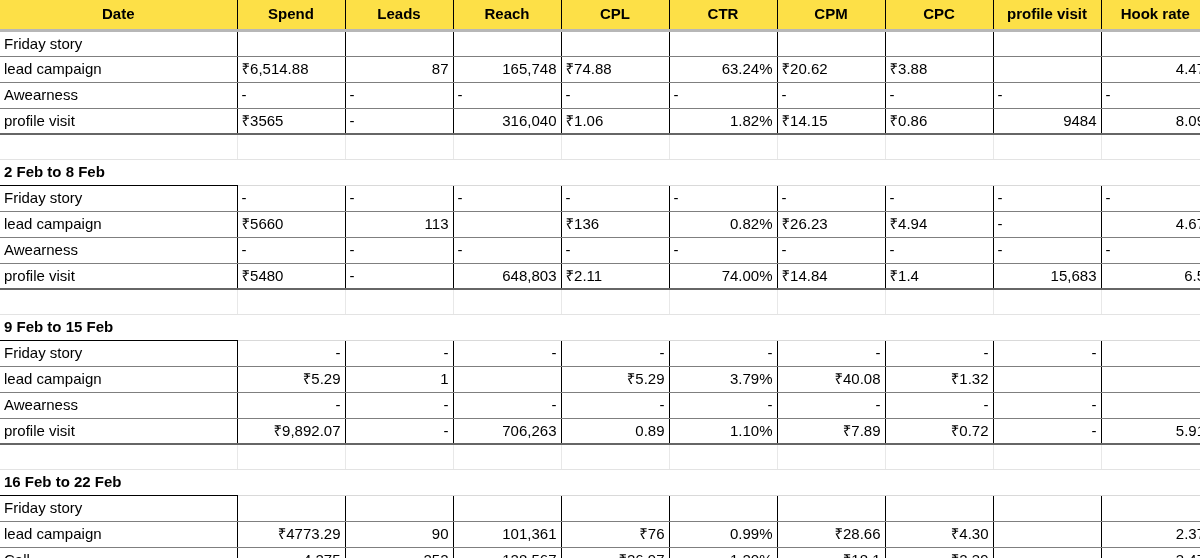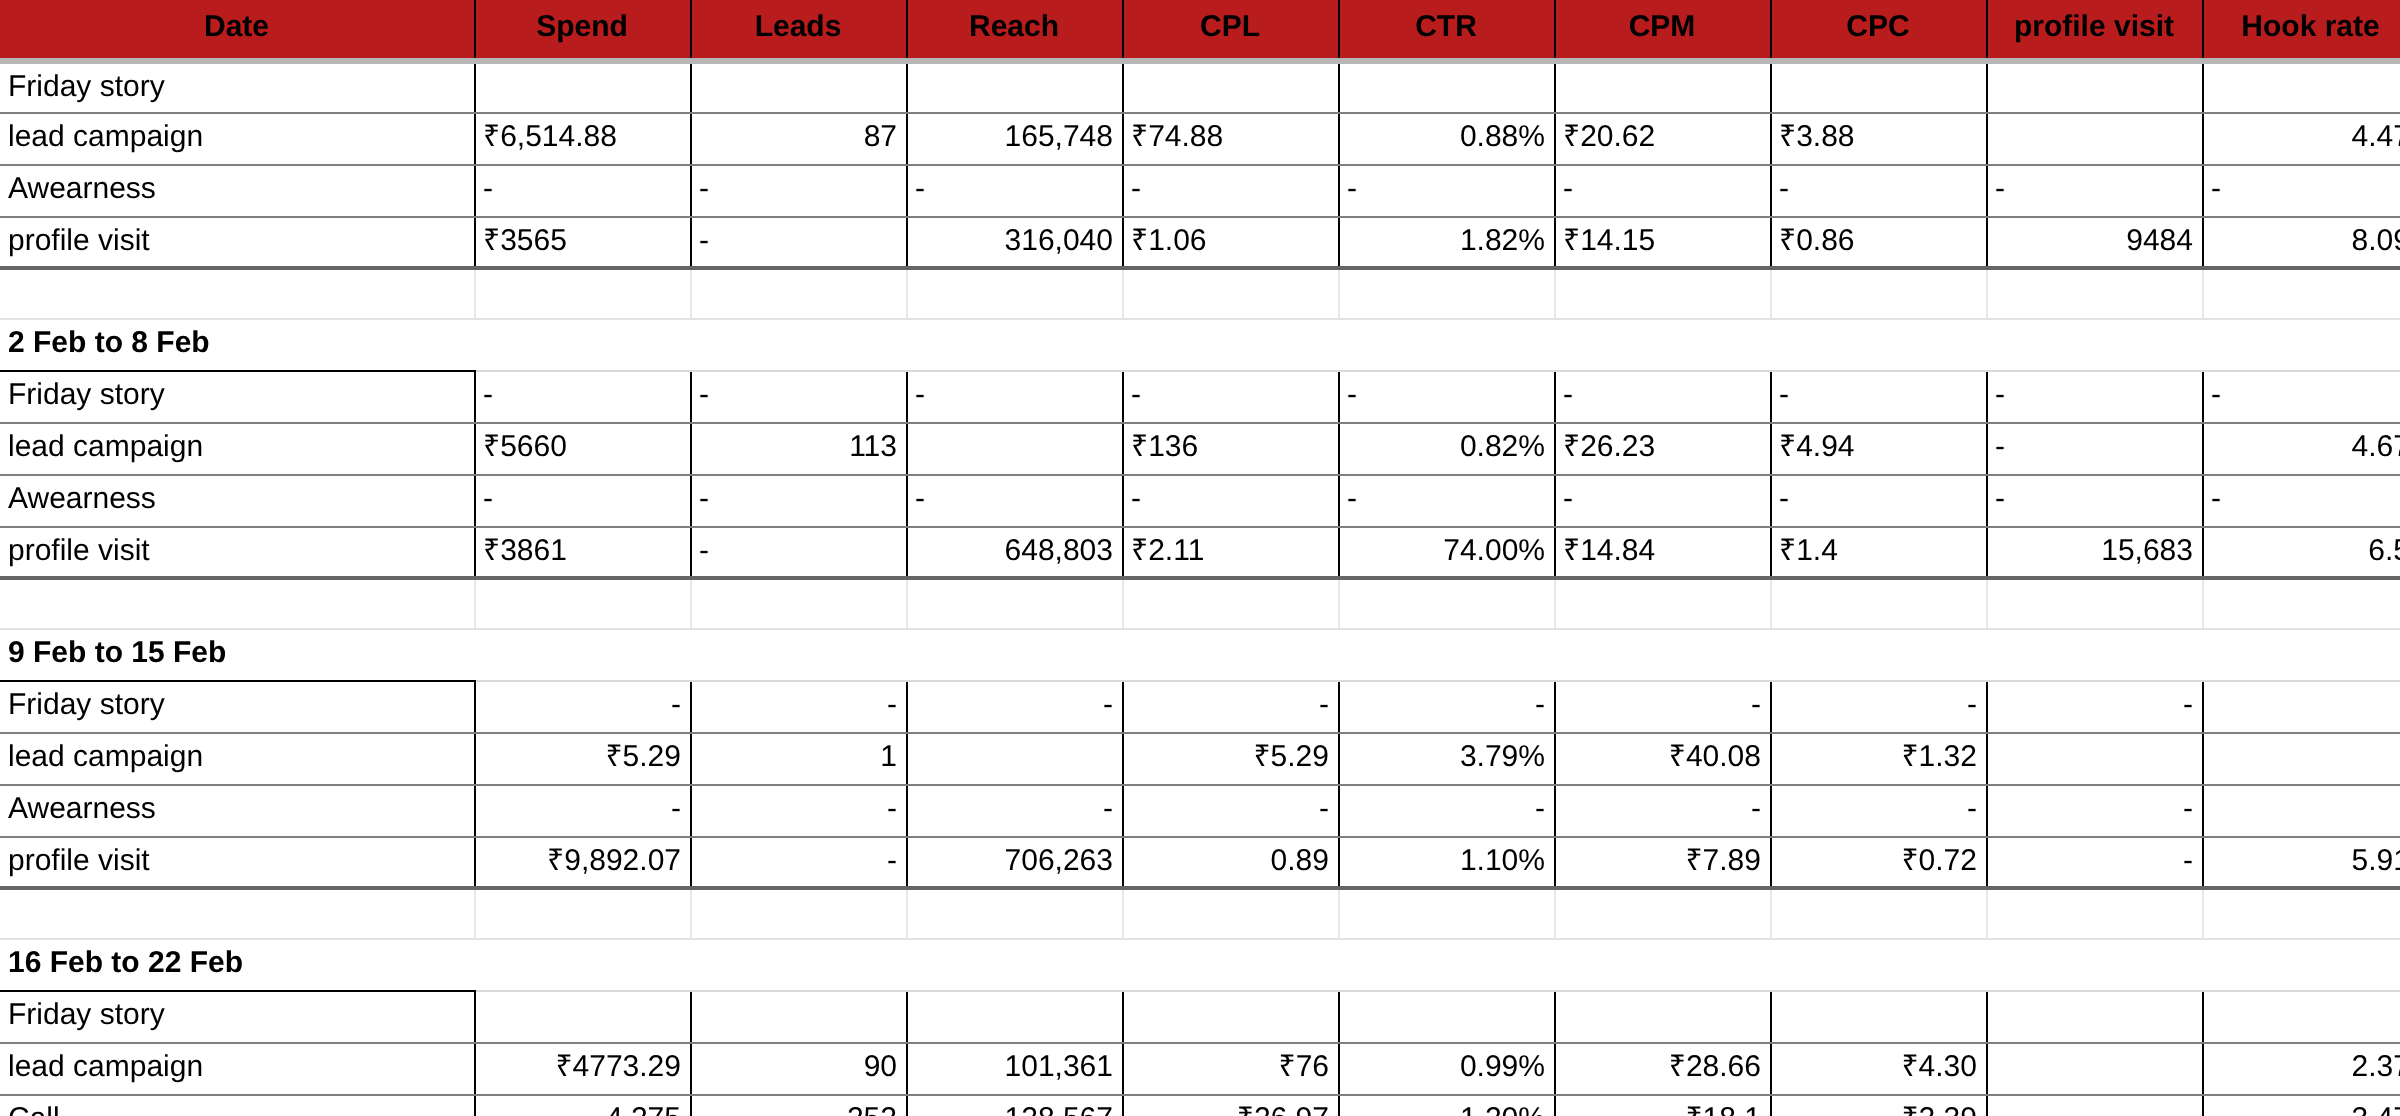--- a/index.html
+++ b/index.html
@@ -46,21 +46,21 @@
 
   
   tr.header-row th {
     font-weight: bold;
     text-align: center;
     border: none;
     border-bottom: 3px solid #b7b7b7;
     border-left: 1px solid #000000;
     height: 30px;
     line-height: 28px;
-    background: #b91c1c;
+    background: #fde047;
   }
   tr.header-row th.first { border-left: none; }
 
   
   tr.data-row td {
     border-left: 1px solid #000000;
     border-bottom: 1px solid #7f7f7f;
   }
   tr.data-row td.first { border-left: none; }
 
@@ -132,21 +132,21 @@
           <td class="ar"></td>
           <td class="ar"></td>
           <td class="ar"></td>
         </tr>
         <tr class="data-row">
           <td class="first al">lead campaign</td>
           <td class="al">₹6,514.88</td>
           <td class="ar">87</td>
           <td class="ar">165,748</td>
           <td class="al">₹74.88</td>
-          <td class="ar">0.88%</td>
+          <td class="ar">63.24%</td>
           <td class="al">₹20.62</td>
           <td class="al">₹3.88</td>
           <td class="ar"></td>
           <td class="ar">4.47</td>
         </tr>
         <tr class="data-row">
           <td class="first al">Awearness</td>
           <td class="al">-</td>
           <td class="al">-</td>
           <td class="al">-</td>
@@ -224,21 +224,21 @@
           <td class="al">-</td>
           <td class="al">-</td>
           <td class="al">-</td>
           <td class="al">-</td>
           <td class="al">-</td>
           <td class="al">-</td>
           <td class="al">-</td>
         </tr>
         <tr class="data-row block-end">
           <td class="first al bold">profile visit</td>
-          <td class="al bold">₹3861</td>
+          <td class="al bold">₹5480</td>
           <td class="al bold">-</td>
           <td class="ar bold">648,803</td>
           <td class="al bold">₹2.11</td>
           <td class="ar bold">74.00%</td>
           <td class="al bold">₹14.84</td>
           <td class="al bold">₹1.4</td>
           <td class="ar bold">15,683</td>
           <td class="ar bold">6.5</td>
         </tr>
         <tr class="spacer-row">

